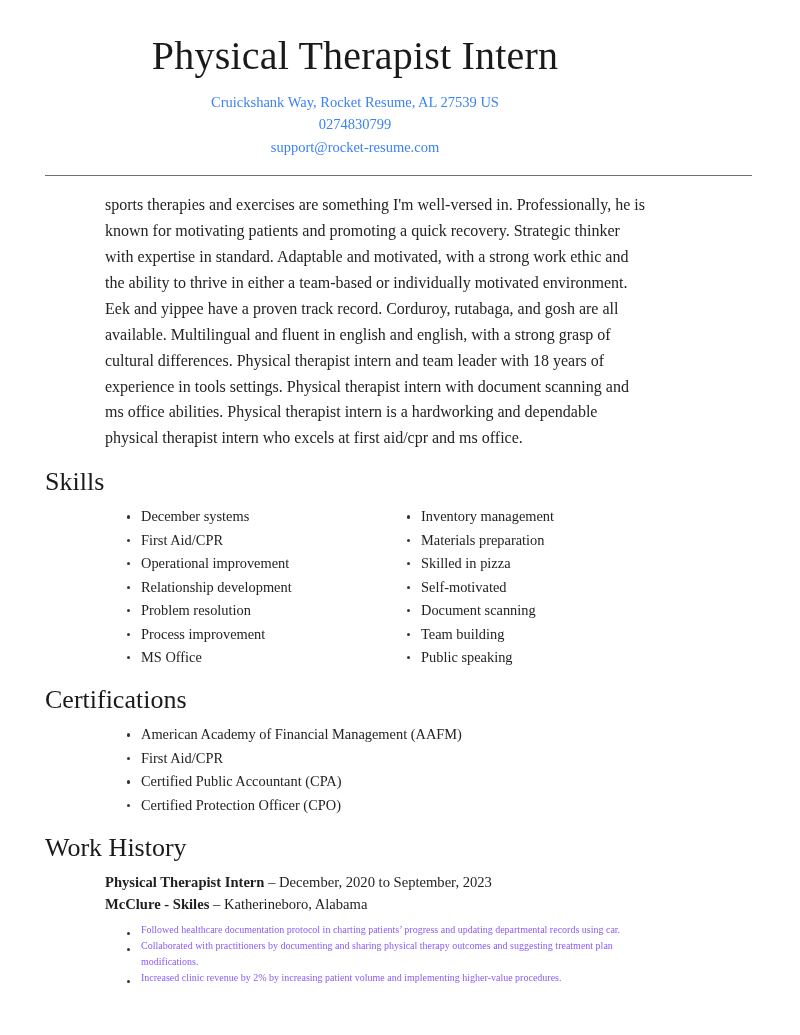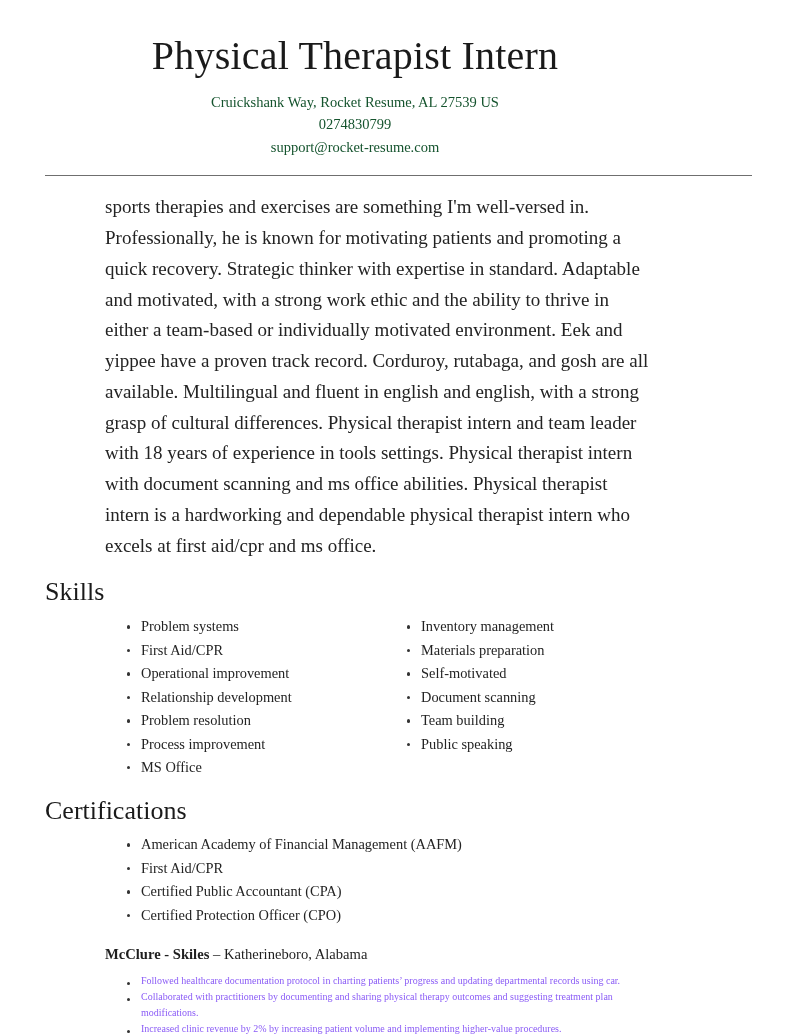--- a/index.html
+++ b/index.html
@@ -32,21 +32,21 @@
     font-size: 40px;
     font-weight: 400;
     line-height: 1.12;
     letter-spacing: 0.2px;
     margin: 0 0 12px 0;
     color: #1a1a1a;
   }
   .contact-line {
     font-size: 14.5px;
     line-height: 1.55;
-    color: #14532d;
+    color: #3b82f6;
     font-family: Liberation Serif, serif;
   }
   .header-rule {
     border: 0;
     border-top: 1.6px solid #6f6f6f;
     margin: 17px 0 0 0;
     width: 707px;
   }
 
   
@@ -54,21 +54,21 @@
   .section-title {
     font-size: 26px;
     font-weight: 400;
     line-height: 1.15;
     margin: 0 0 8px 0;
     color: #1a1a1a;
   }
   .section-body { padding-left: 60px; }
 
   .summary-text {
-    font-size: 19px;
+    font-size: 16px;
     line-height: 1.62;
     text-align: left;
     margin: 0;
     padding-right: 14px;
     color: #232323;
   }
 
   
   ul.bullets {
     margin: 0;
@@ -152,33 +152,34 @@
       <p class="summary-text">sports therapies and exercises are something I'm well-versed in. Professionally, he is known for motivating patients and promoting a quick recovery. Strategic thinker with expertise in standard. Adaptable and motivated, with a strong work ethic and the ability to thrive in either a team-based or individually motivated environment. Eek and yippee have a proven track record. Corduroy, rutabaga, and gosh are all available. Multilingual and fluent in english and english, with a strong grasp of cultural differences. Physical therapist intern and team leader with 18 years of experience in tools settings. Physical therapist intern with document scanning and ms office abilities. Physical therapist intern is a hardworking and dependable physical therapist intern who excels at first aid/cpr and ms office.</p>
     </div>
   </section>
 
   <section class="section">
     <h2 class="section-title">Skills</h2>
     <div class="section-body">
       <div class="skills-columns">
         <div class="skills-col">
           <ul class="bullets">
-            <li>Problem systems</li>
+            <li>December systems</li>
             <li>First Aid/CPR</li>
             <li>Operational improvement</li>
             <li>Relationship development</li>
             <li>Problem resolution</li>
             <li>Process improvement</li>
             <li>MS Office</li>
           </ul>
         </div>
         <div class="skills-col">
           <ul class="bullets">
             <li>Inventory management</li>
             <li>Materials preparation</li>
+            <li>Skilled in pizza</li>
             <li>Self-motivated</li>
             <li>Document scanning</li>
             <li>Team building</li>
             <li>Public speaking</li>
           </ul>
         </div>
       </div>
     </div>
   </section>
 
@@ -188,23 +189,28 @@
       <ul class="bullets">
         <li>American Academy of Financial Management (AAFM)</li>
         <li>First Aid/CPR</li>
         <li>Certified Public Accountant (CPA)</li>
         <li>Certified Protection Officer (CPO)</li>
       </ul>
     </div>
   </section>
 
   <section class="section">
+    <h2 class="section-title">Work History</h2>
     <div class="work-body">
 
       <div class="job">
+        <div class="job-line">
+          <span class="job-strong">Physical Therapist Intern</span>
+          <span class="job-sep">– December, 2020 to September, 2023</span>
+        </div>
         <div class="job-line">
           <span class="job-strong">McClure - Skiles</span>
           <span class="job-sep">– Katherineboro, Alabama</span>
         </div>
         <ul class="job-bullets">
           <li>Followed healthcare documentation protocol in charting patients’ progress and updating departmental records using car.</li>
           <li>Collaborated with practitioners by documenting and sharing physical therapy outcomes and suggesting treatment plan modifications.</li>
           <li>Increased clinic revenue by 2% by increasing patient volume and implementing higher-value procedures.</li>
 
         </ul>

